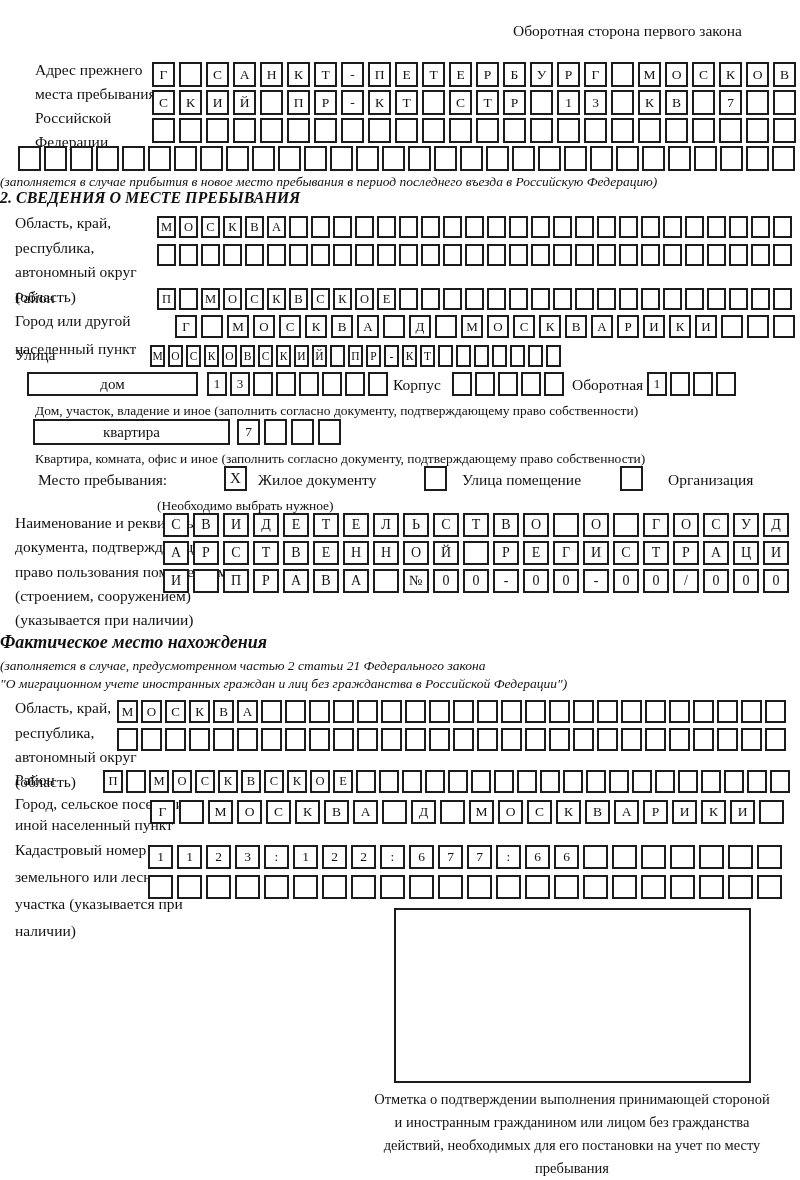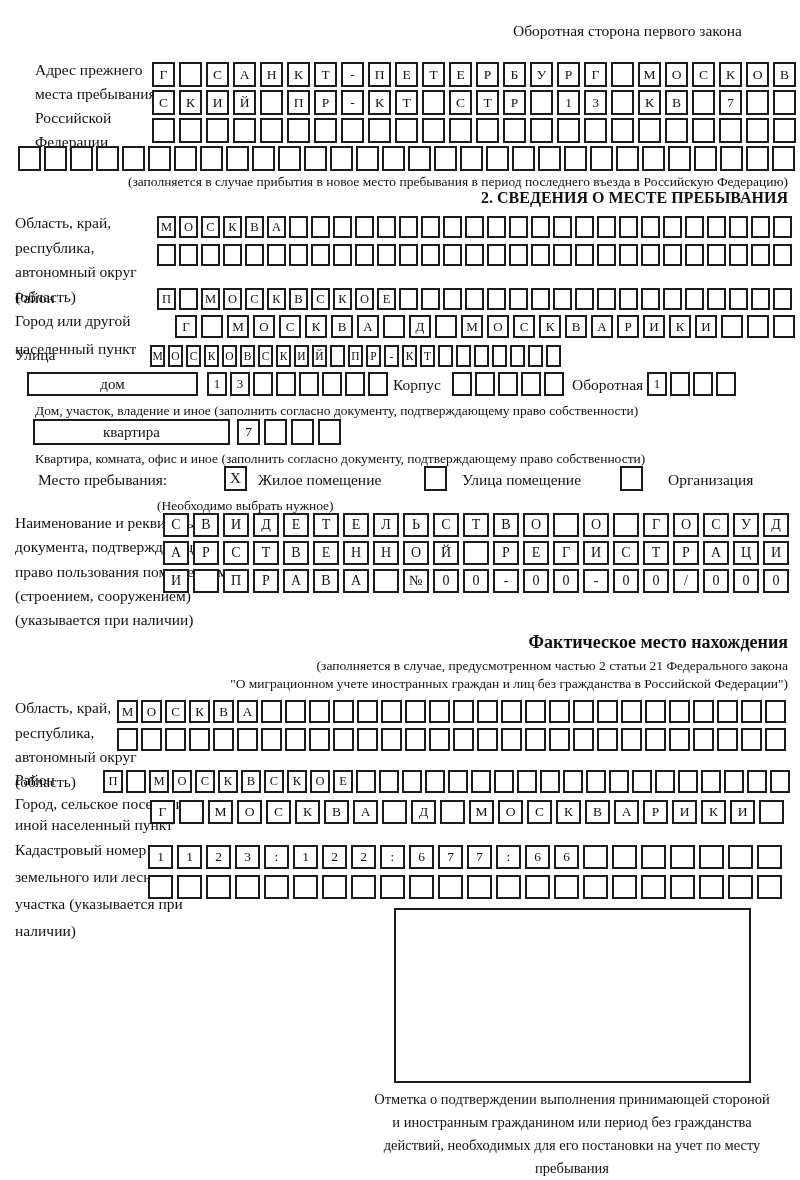--- a/index.html
+++ b/index.html
@@ -4,21 +4,21 @@
 <style>
   html,body{margin:0;padding:0;}
   body{
     width:800px;height:1180px;position:relative;background:#fff;
     font-family:"Liberation Serif","DejaVu Serif",serif;color:#111;
     overflow:hidden;
   }
   .abs{position:absolute;}
   .lbl{font-size:15.5px;line-height:24px;}
   .note{font-size:13.5px;line-height:17px;}
-  .center{text-align:right;width:788px;left:0;}
+  .center{text-align:left;width:788px;left:0;font-style:italic;}
   .bold{font-weight:bold;}
   .grid{position:absolute;display:flex;}
   .cell{
     border:2px solid #1c1c1c;background:#fff;box-sizing:border-box;
     display:flex;align-items:center;justify-content:center;
     font-size:13.5px;flex:0 0 auto;
   }
   .ga{column-gap:4px;} .ga .cell{width:23px;height:25px;}
   .gb{column-gap:3px;} .gb .cell{width:23px;height:25px;}
   .gc{column-gap:3px;} .gc .cell{width:19px;height:22px;font-size:12.5px;}
@@ -343,21 +343,21 @@
 <div class="grid gg" style="left:237px;top:419px;">
     <div class="cell">7</div>
     <div class="cell"></div>
     <div class="cell"></div>
     <div class="cell"></div>
   </div>
 <div class="abs note" style="left:35px;top:450px;">Квартира, комната, офис и иное (заполнить согласно документу, подтверждающему право собственности)</div>
 
 <div class="abs lbl" style="left:38px;top:468px;">Место пребывания:</div>
 <div class="cb" style="left:224px;top:466px;">X</div>
-<div class="abs lbl" style="left:258px;top:468px;">Жилое помещение</div>
+<div class="abs lbl" style="left:258px;top:468px;">Жилое документу</div>
 <div class="cb" style="left:424px;top:466px;"></div>
 <div class="abs lbl" style="left:462px;top:468px;">Улица помещение</div>
 <div class="cb" style="left:620px;top:466px;"></div>
 <div class="abs lbl" style="left:668px;top:468px;">Организация</div>
 <div class="abs note" style="left:157px;top:497px;width:400px;text-align:left;">(Необходимо выбрать нужное)</div>
 
 <div class="abs lbl" style="left:15px;top:511px;width:218px;line-height:24.3px;">Наименование и реквизиты документа, подтверждающего право пользования помещением (строением, сооружением) (указывается при наличии)</div>
 <div class="grid gh" style="left:163px;top:513px;">
     <div class="cell">С</div>
     <div class="cell">В</div>
@@ -598,13 +598,13 @@
     <div class="cell"></div>
     <div class="cell"></div>
     <div class="cell"></div>
     <div class="cell"></div>
     <div class="cell"></div>
     <div class="cell"></div>
     <div class="cell"></div>
   </div>
 
 <div class="abs" style="left:394px;top:908px;width:357px;height:175px;border:2px solid #1c1c1c;box-sizing:border-box;background:#fff;"></div>
-<div class="abs" style="left:372px;top:1088px;width:400px;text-align:center;font-size:14.5px;line-height:23px;">Отметка о подтверждении выполнения принимающей стороной и иностранным гражданином или период без гражданства действий, необходимых для его постановки на учет по месту пребывания</div>
+<div class="abs" style="left:372px;top:1088px;width:400px;text-align:center;font-size:14.5px;line-height:23px;">Отметка о подтверждении выполнения принимающей стороной и иностранным гражданином или лицом без гражданства действий, необходимых для его постановки на учет по месту пребывания</div>
 
 </body></html>

